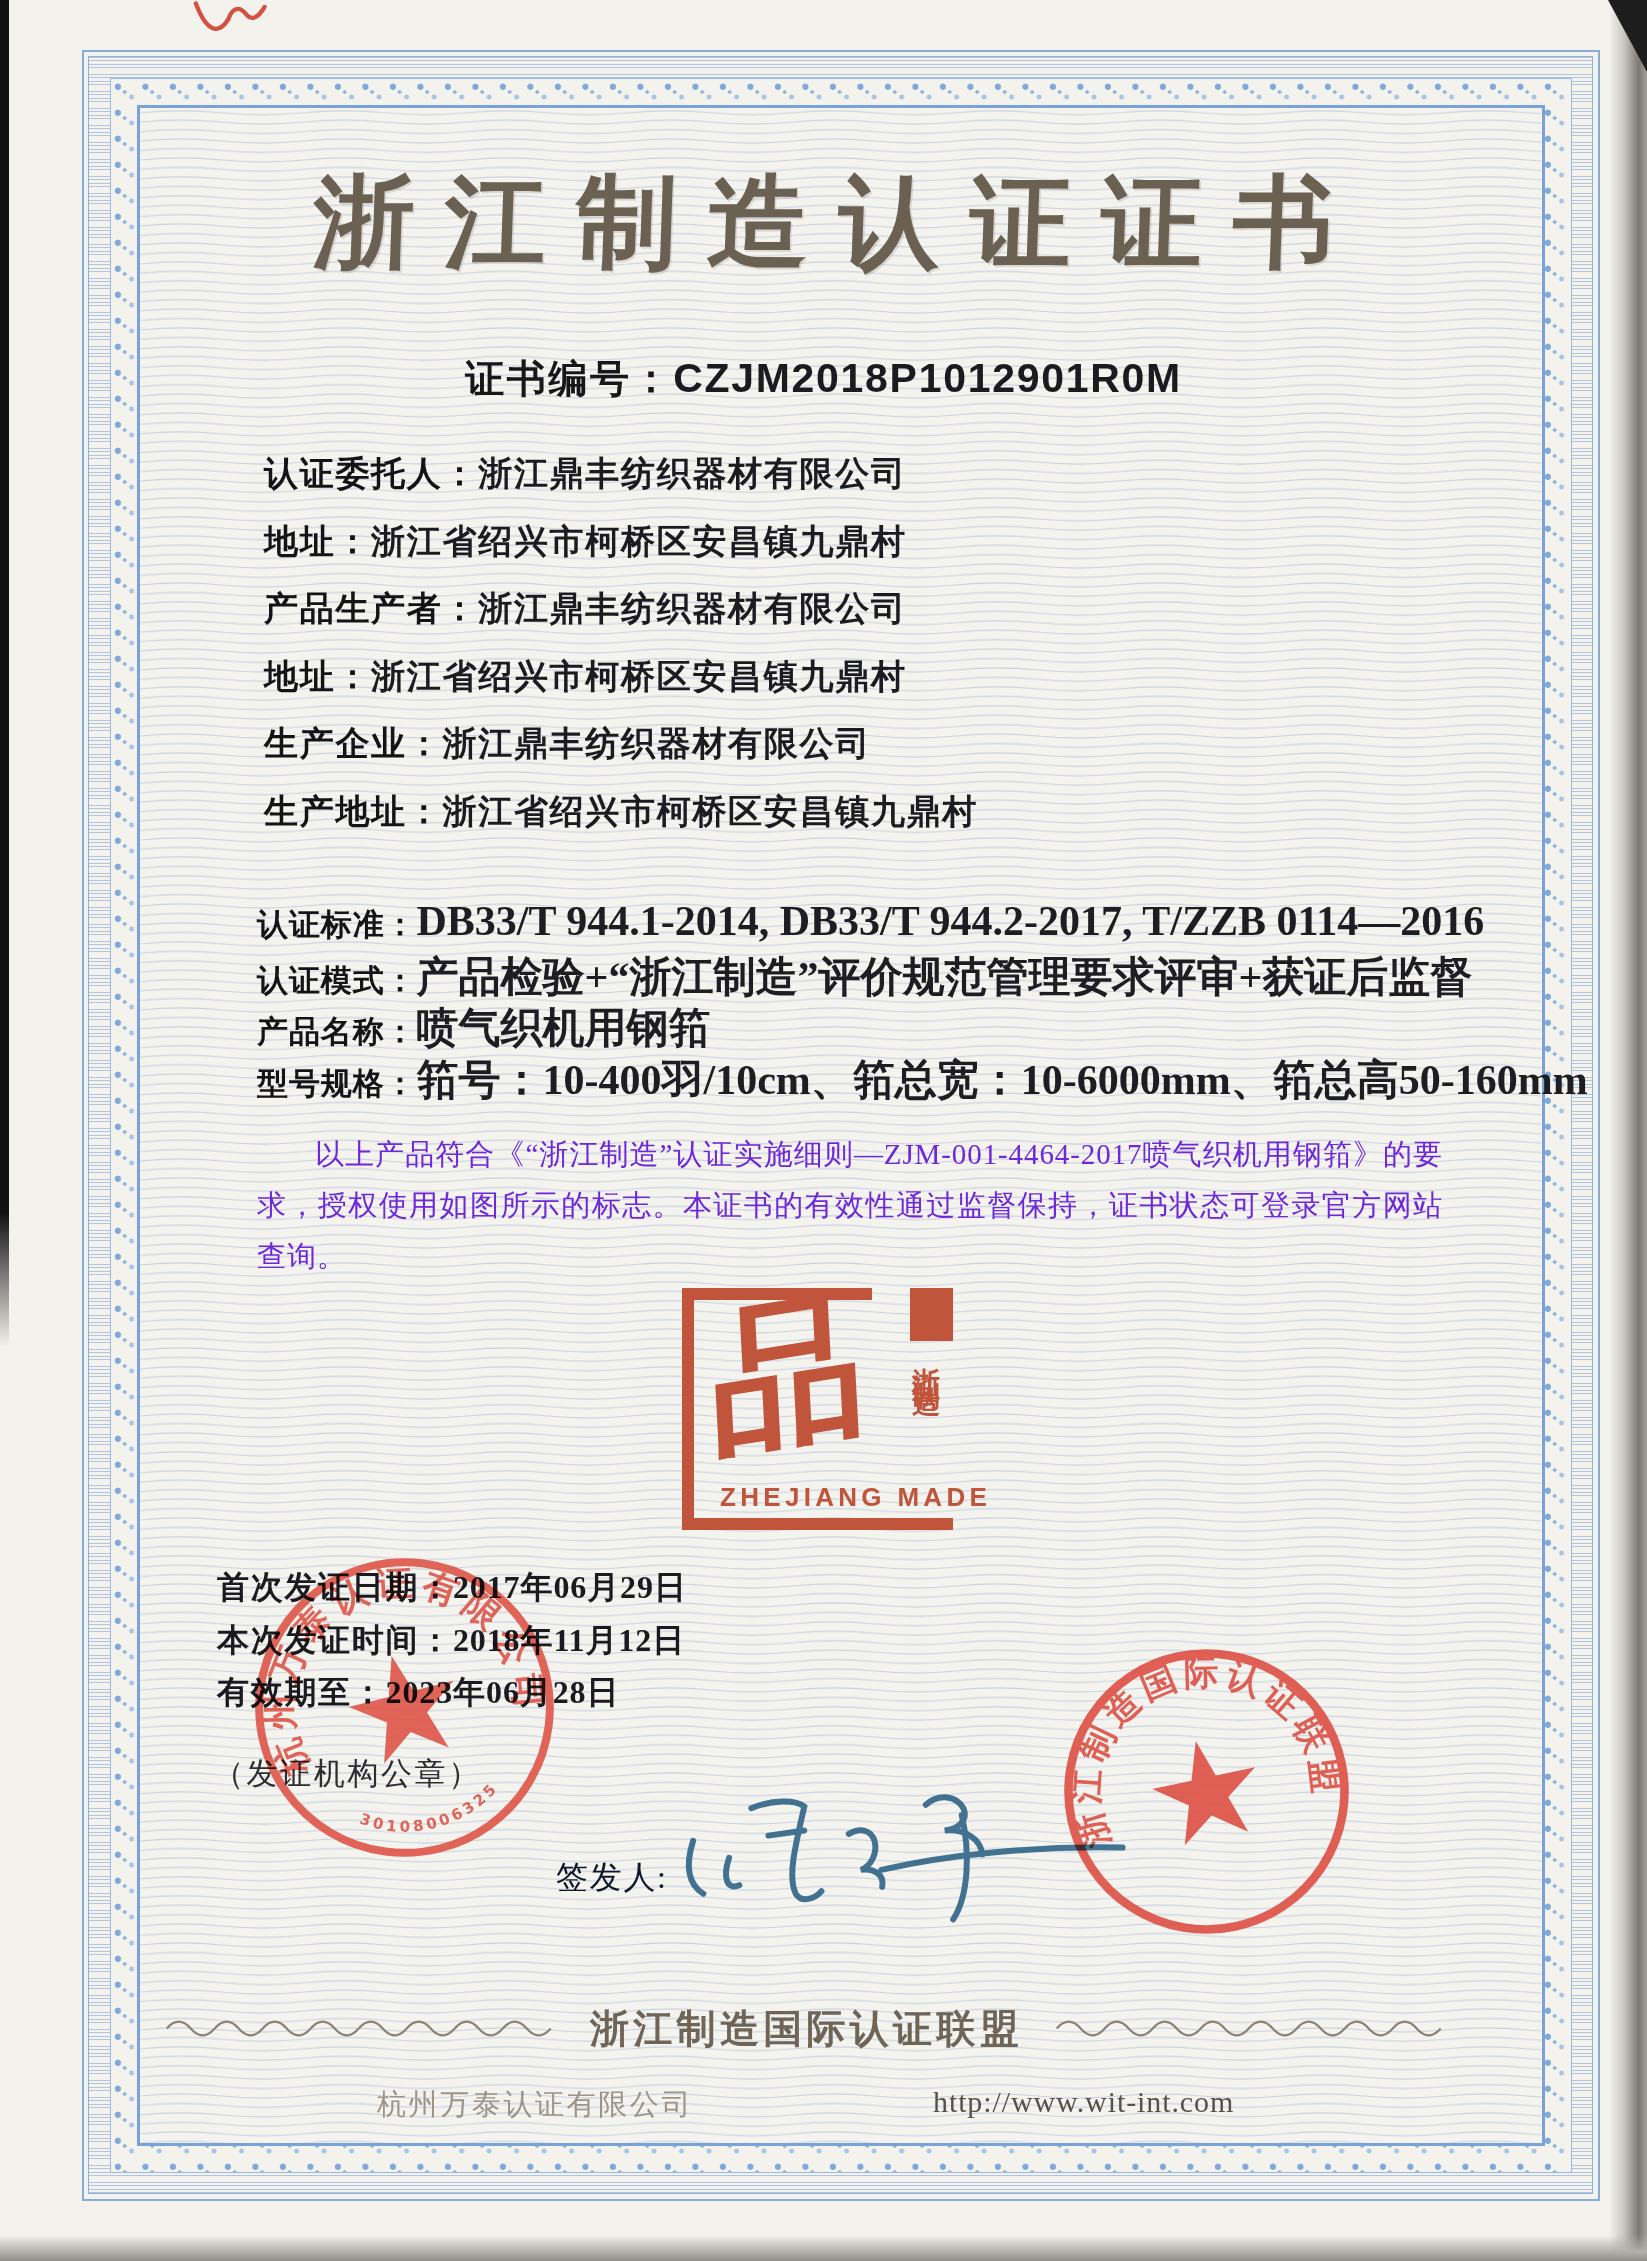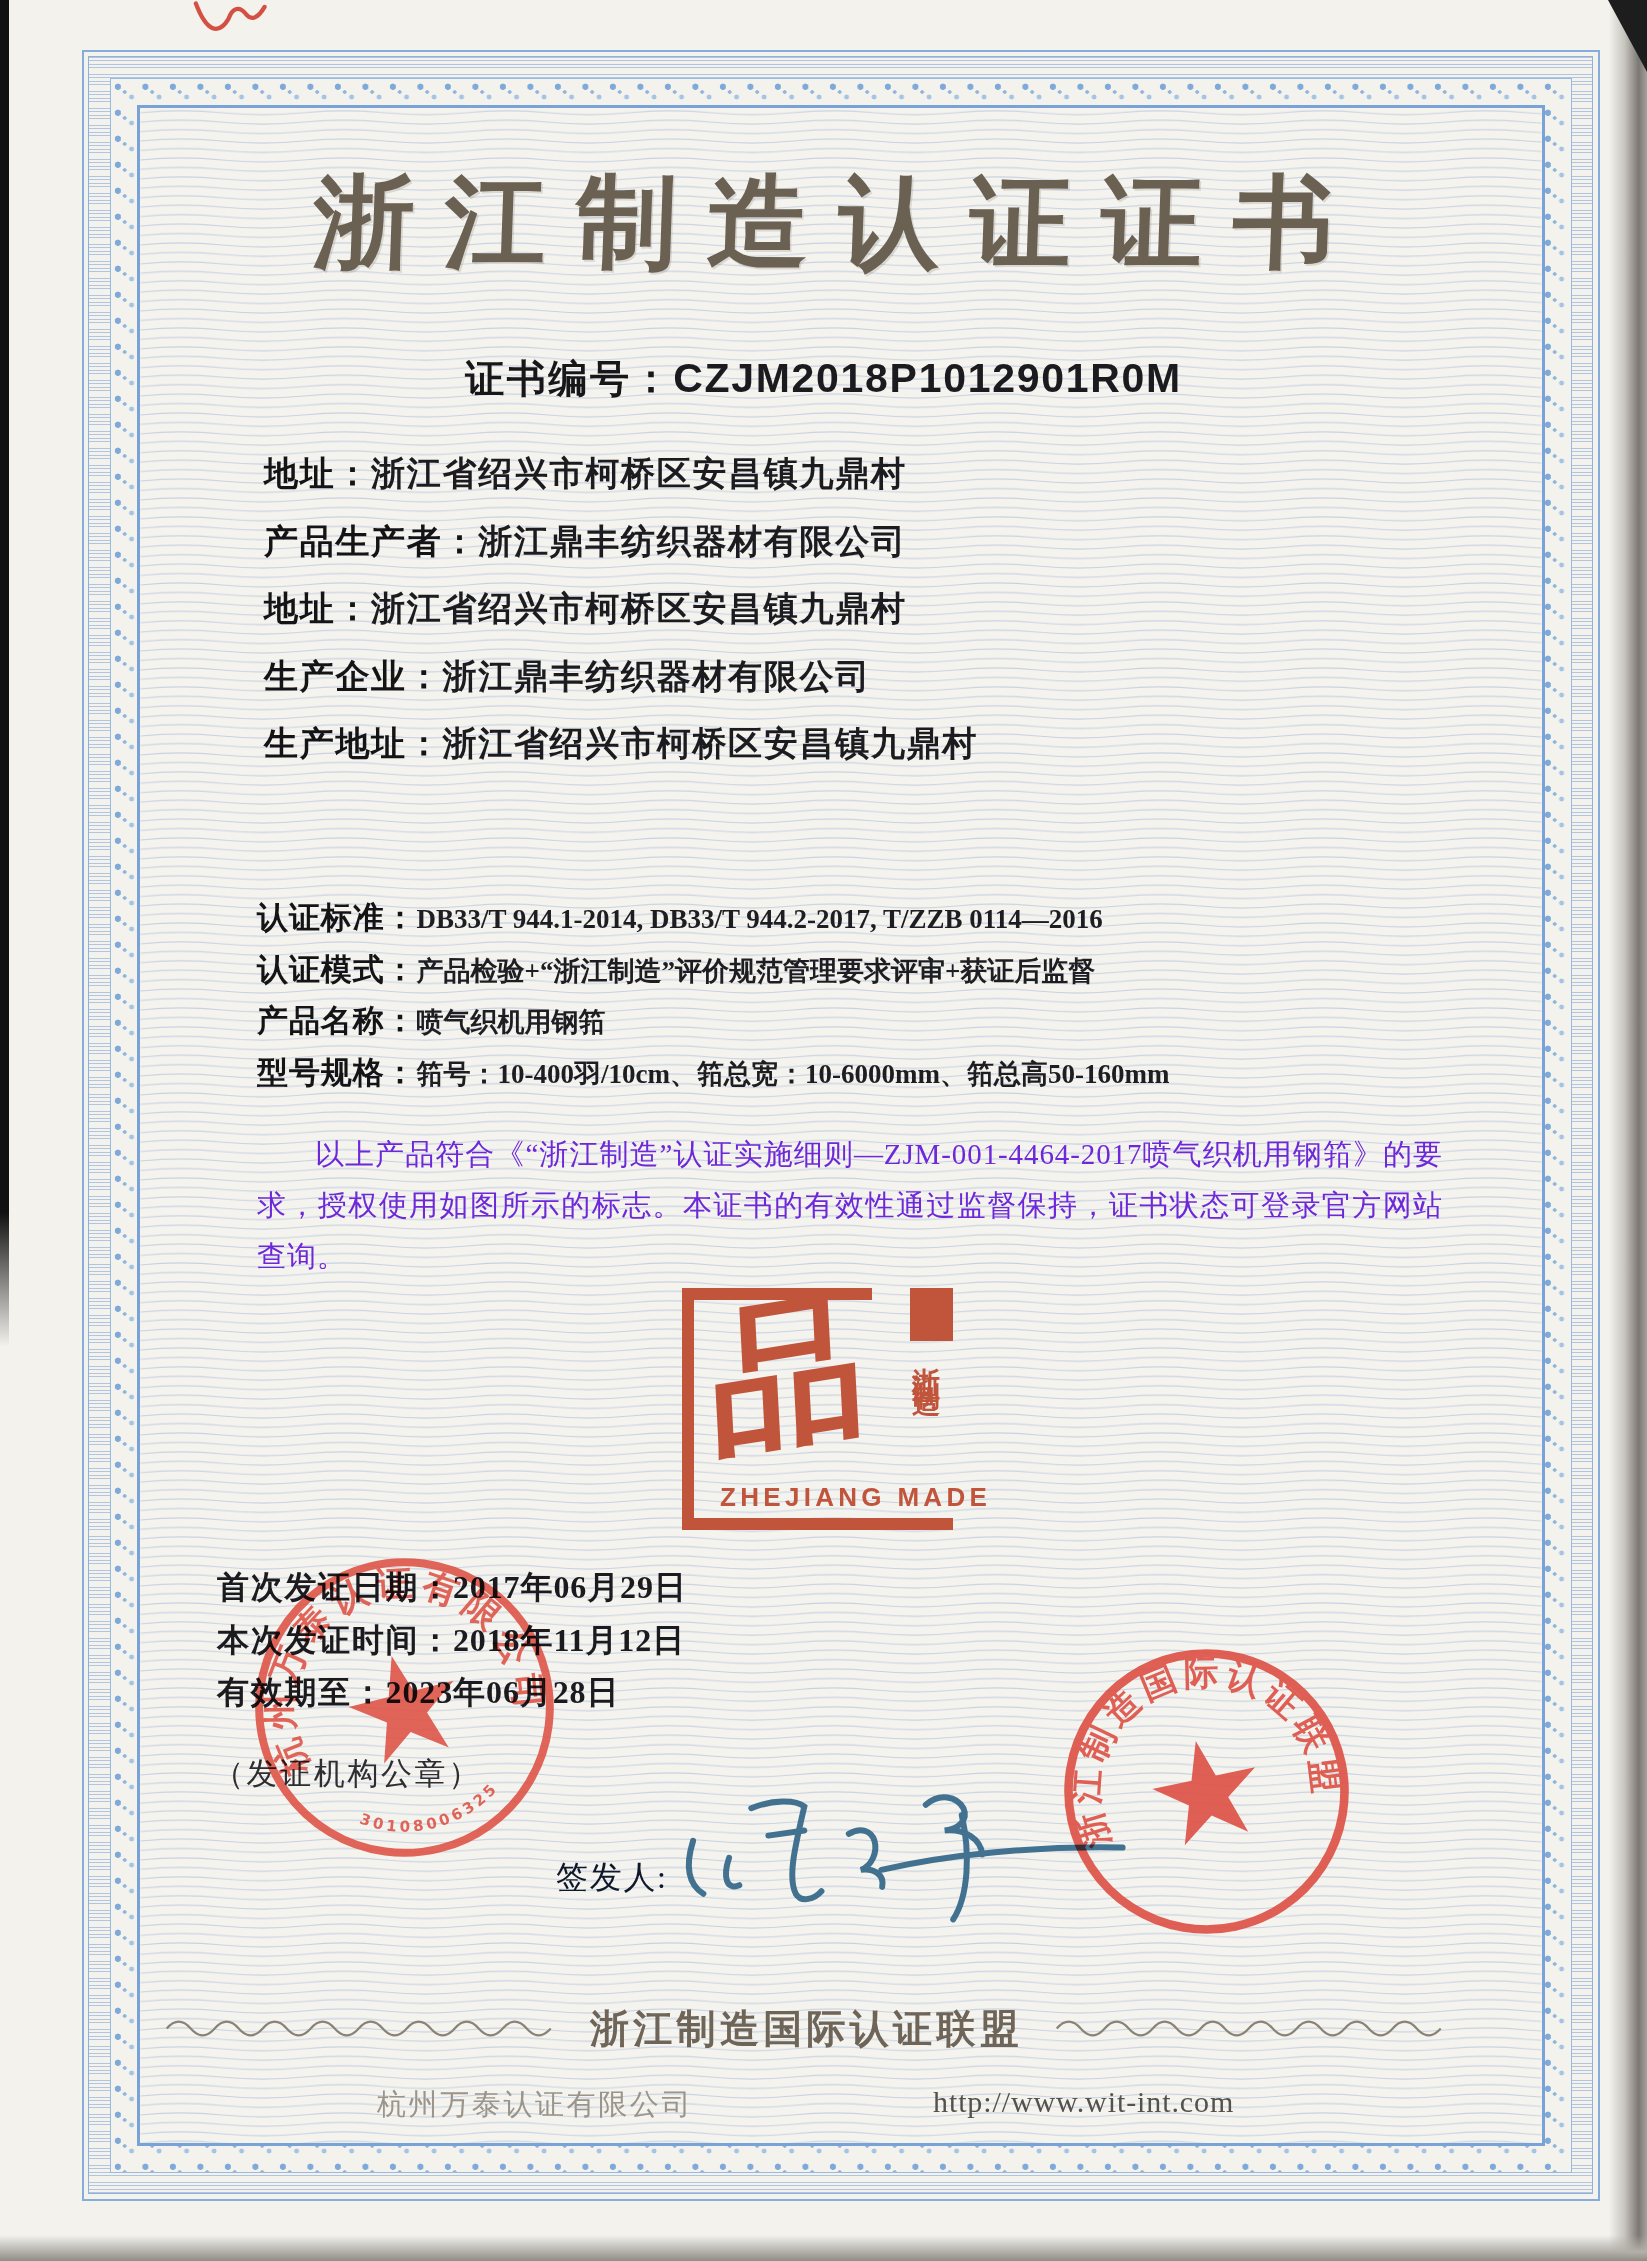--- a/index.html
+++ b/index.html
@@ -29,21 +29,21 @@
   .certno{left:0;right:0;top:352px;text-align:center;white-space:nowrap;}
   .certno .lab{font-size:39px;font-weight:700;color:#17171a;letter-spacing:2.6px;}
   .certno .val{font-family:Liberation Sans, sans-serif;font-size:41px;font-weight:700;color:#1b1b1f;letter-spacing:1.7px;}
   .fields{left:264px;top:451px;}
   .frow{white-space:nowrap;height:41px;margin-bottom:26.6px;}
   .frow .lab{font-size:34px;font-weight:700;color:#141417;letter-spacing:1.7px;}
   .frow .val{font-family:"Liberation Serif",serif;font-size:34px;font-weight:700;color:#1c1c20;letter-spacing:1.7px;}
   .specs{left:257px;top:897px;}
   .srow{white-space:nowrap;height:38px;margin-bottom:13.7px;}
   .srow .lab{font-size:31px;font-weight:700;color:#141417;letter-spacing:0.9px;margin-top:29px;}
-  .srow .val{font-family:"Liberation Serif",serif;font-size:27px;font-weight:700;color:#1d1d22;}
+  .srow .val{font-family:"Liberation Serif",serif;font-size:42px;font-weight:700;color:#1d1d22;}
   .para{left:257px;top:1129px;width:1186px;font-family:"Liberation Serif",serif;font-size:29px;
         line-height:51px;color:#6d28d9;text-indent:2em;text-align:justify;letter-spacing:0.9px;}
   
   .logo{left:682px;top:1288px;width:259px;height:230px;border-left:12px solid #c0553c;border-bottom:12px solid #c0553c;}
   .logo-topbar{position:absolute;left:0;top:0;width:178px;height:12px;background:#c0553c;}
   .logo-corner{position:absolute;right:0;top:0;width:43px;height:53px;background:#c0553c;}
   .logo-mark{position:absolute;left:15.4px;top:6.9px;font-family:"DejaVu Serif",serif;font-size:156px;font-weight:700;
              color:#c0553c;transform:rotate(-9deg) skewX(-6deg);line-height:1;}
   .logo-cn{position:absolute;right:8.6px;top:57px;writing-mode:vertical-rl;font-size:28px;font-weight:700;
            color:#c0553c;letter-spacing:6.9px;}
@@ -104,20 +104,23 @@
   <div class="content">
 
     <div class="abs title">浙江制造认证证书</div>
 
     <div class="abs certno">
       <span class="lab">证书编号：</span><span class="val">CZJM2018P1012901R0M</span>
     </div>
 
     <div class="abs fields">
       <div class="frow">
+        <span class="lab">认证委托人：</span><span class="val">浙江鼎丰纺织器材有限公司</span>
+      </div>
+      <div class="frow">
         <span class="lab">地址：</span><span class="val">浙江省绍兴市柯桥区安昌镇九鼎村</span>
       </div>
       <div class="frow">
         <span class="lab">产品生产者：</span><span class="val">浙江鼎丰纺织器材有限公司</span>
       </div>
       <div class="frow">
         <span class="lab">地址：</span><span class="val">浙江省绍兴市柯桥区安昌镇九鼎村</span>
       </div>
       <div class="frow">
         <span class="lab">生产企业：</span><span class="val">浙江鼎丰纺织器材有限公司</span>

